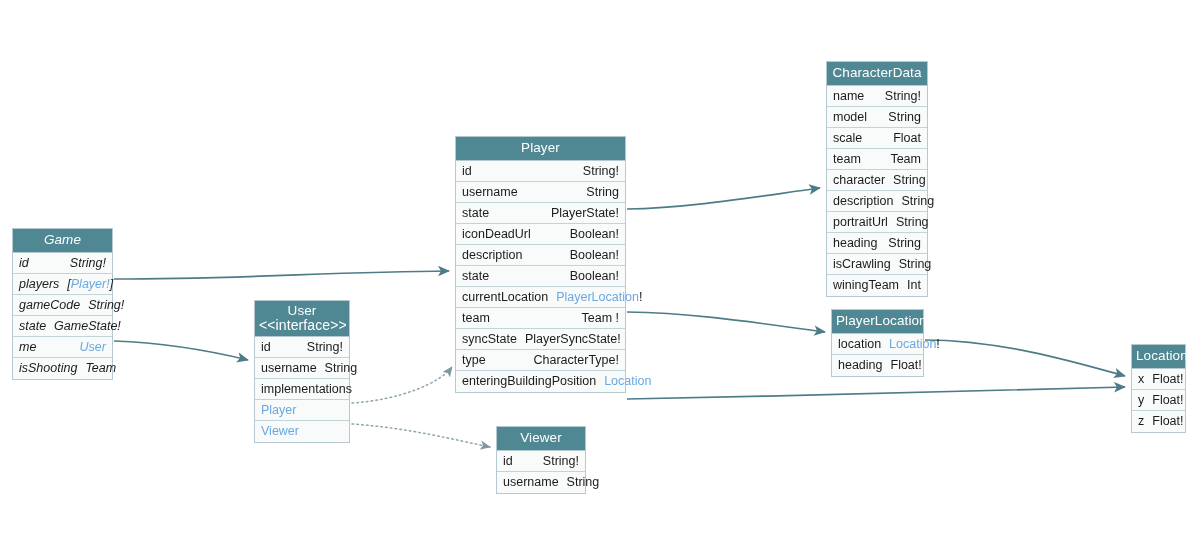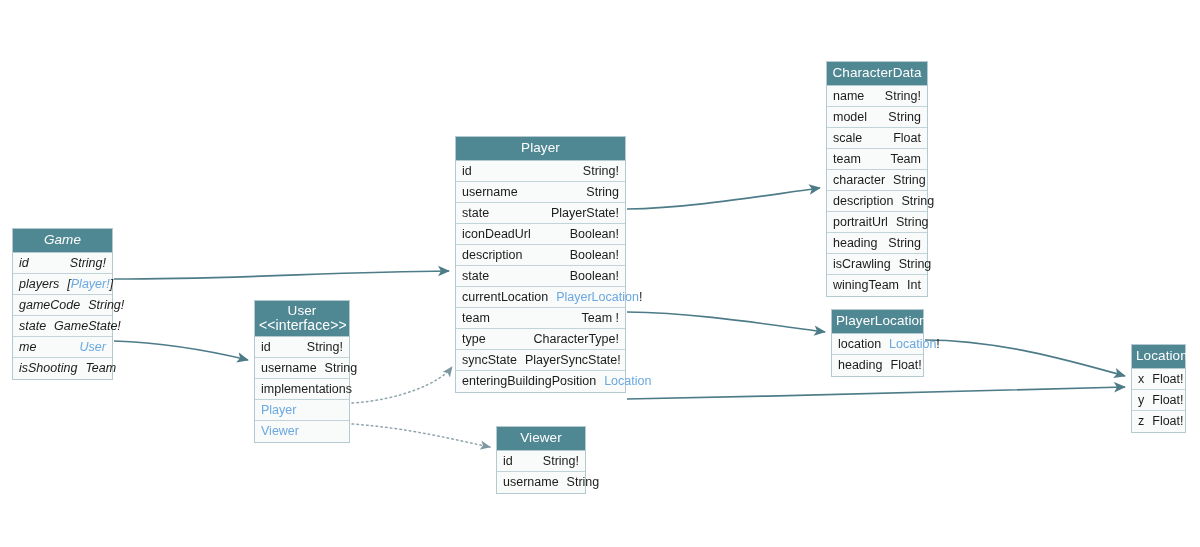--- a/index.html
+++ b/index.html
@@ -202,28 +202,28 @@
     </div>
     <div class="row">
       <span class="fname">currentLocation</span>
       <span class="ftype"><span class="type-link">PlayerLocation</span><span class="bang">!</span></span>
     </div>
     <div class="row">
       <span class="fname">team</span>
       <span class="ftype">Team !</span>
     </div>
     <div class="row">
+      <span class="fname">syncState</span>
+      <span class="ftype">PlayerSyncState!</span>
+    </div>
+    <div class="row">
       <span class="fname">type</span>
       <span class="ftype">CharacterType!</span>
     </div>
     <div class="row">
-      <span class="fname">syncState</span>
-      <span class="ftype">PlayerSyncState!</span>
-    </div>
-    <div class="row">
       <span class="fname">enteringBuildingPosition</span>
       <span class="ftype type-link">Location</span>
     </div>
   </div>
 
   <div class="entity e-viewer">
     <div class="ent-header">Viewer</div>
     <div class="row">
       <span class="fname">id</span>
       <span class="ftype">String!</span>

